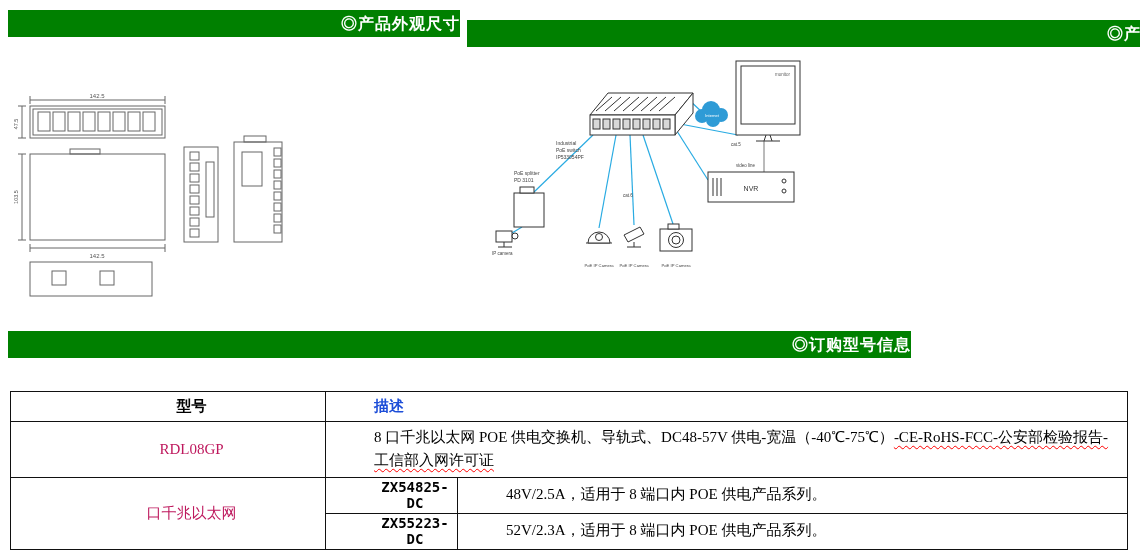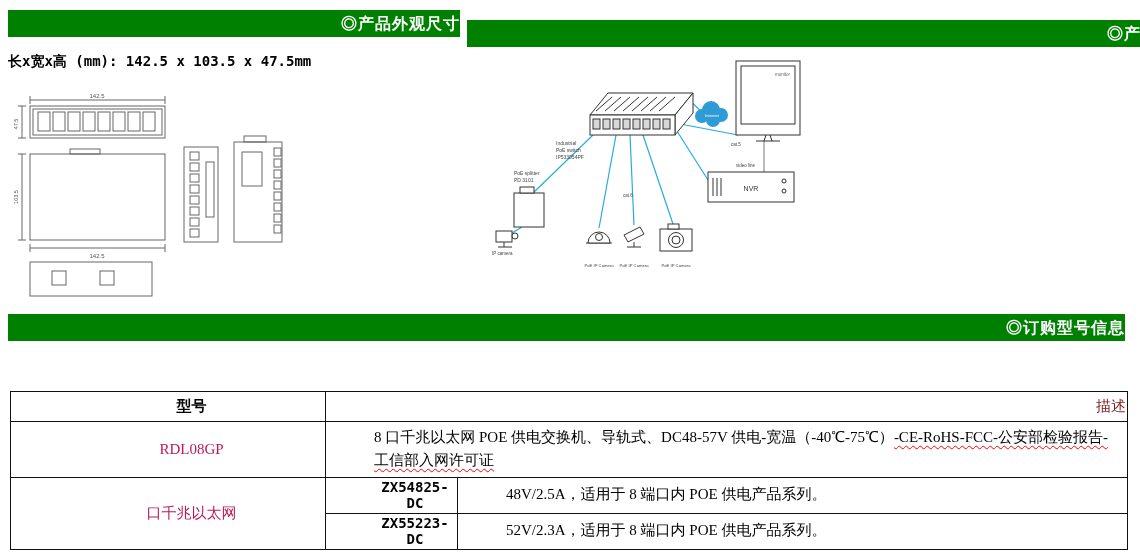--- a/index.html
+++ b/index.html
@@ -3,49 +3,48 @@
 <meta charset="utf-8">
 <style>
   html,body{margin:0;padding:0;background:#fff;}
   .page{position:relative;width:1140px;height:555px;background:#fff;overflow:hidden;
         font-family:"Liberation Serif",serif;}
   .hbar{position:absolute;height:27px;background:#008000;color:#fff;
         font-size:16px;font-weight:bold;line-height:27px;padding-left:4px;
         letter-spacing:1px;box-sizing:border-box;text-align:right;}
   #bar-dim{left:8px;top:10px;width:452px;}
   #bar-app{left:467px;top:20px;width:776px;}
-  #bar-order{left:8px;top:314px;width:1117px;}
+  #bar-order{left:8px;top:331px;width:903px;}
   .size-line{position:absolute;left:8px;top:53px;font-family:"DejaVu Sans Mono",monospace;
         font-size:14px;font-weight:bold;color:#000;}
   svg text{font-family:"Liberation Sans",sans-serif;}
   
   table.order{position:absolute;left:10px;top:391px;width:1118px;border-collapse:collapse;
         table-layout:fixed;font-size:15px;color:#000;}
   table.order td{border:1px solid #111;vertical-align:middle;box-sizing:border-box;padding-left:48px;}
   tr.hrow{height:30px;}
   tr.r1{height:54px;}
   tr.r2,tr.r3{height:36px;}
   td.center{text-align:center;}
   td.model-h{font-weight:bold;}
-  td.desc-h{color:#7f1d1d;font-weight:normal;text-align:right;}
+  td.desc-h{color:#1d4ed8;font-weight:bold;text-align:left;}
   td.model{color:#be185d;text-align:center;}
   td.desc{padding:4px 10px;line-height:1.55;text-align:left;}
   td.part{padding-left:14px;font-weight:bold;font-family:"DejaVu Sans Mono",monospace;font-size:14px;text-align:center;}
   .wavy{text-decoration:underline;text-decoration-style:wavy;text-decoration-color:#ff0000;
         text-decoration-thickness:1px;text-underline-offset:3px;}
 </style>
 </head>
 <body>
 
 <div class="page">
 
   <div class="hbar" id="bar-dim">◎产品外观尺寸</div>
   <div class="hbar" id="bar-app">◎产品应用示意图</div>
 
-  <div class="size-line">长x宽x高 (mm): 142.5 x 103.5 x 47.5mm</div>
 
   <svg style="position:absolute;left:12px;top:92px" width="322" height="218" viewBox="0 0 322 218">
 
     <g stroke="#666" fill="none" stroke-width="1">
       <line x1="18" y1="8" x2="153" y2="8"></line>
       <line x1="18" y1="4" x2="18" y2="12"></line>
       <line x1="153" y1="4" x2="153" y2="12"></line>
       <rect x="18" y="14" width="135" height="32"></rect>
       <rect x="21" y="17" width="129" height="26"></rect>
       <rect x="26" y="20" width="12" height="19"></rect>

